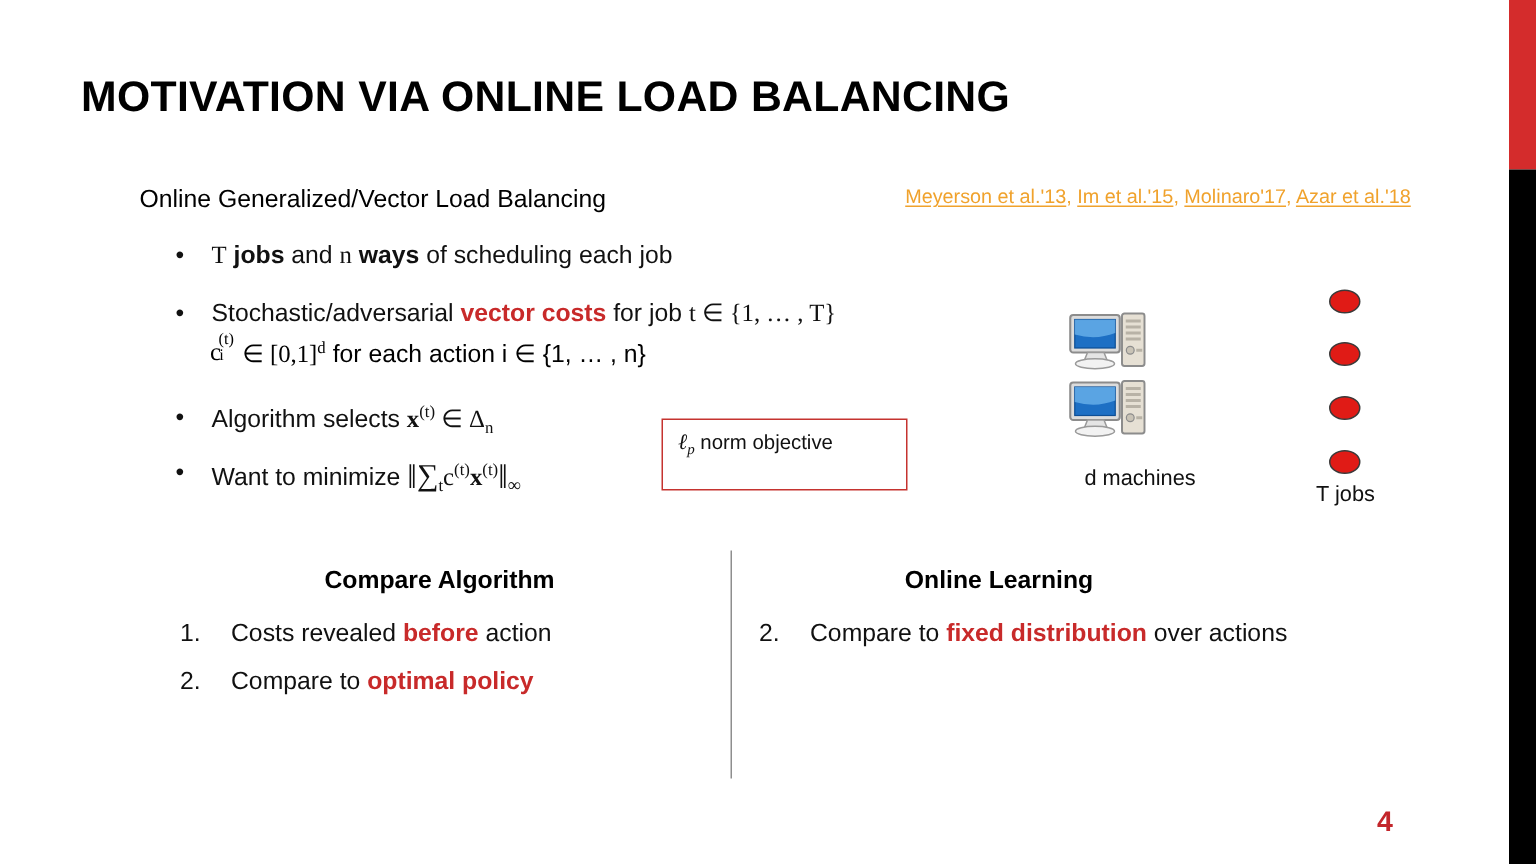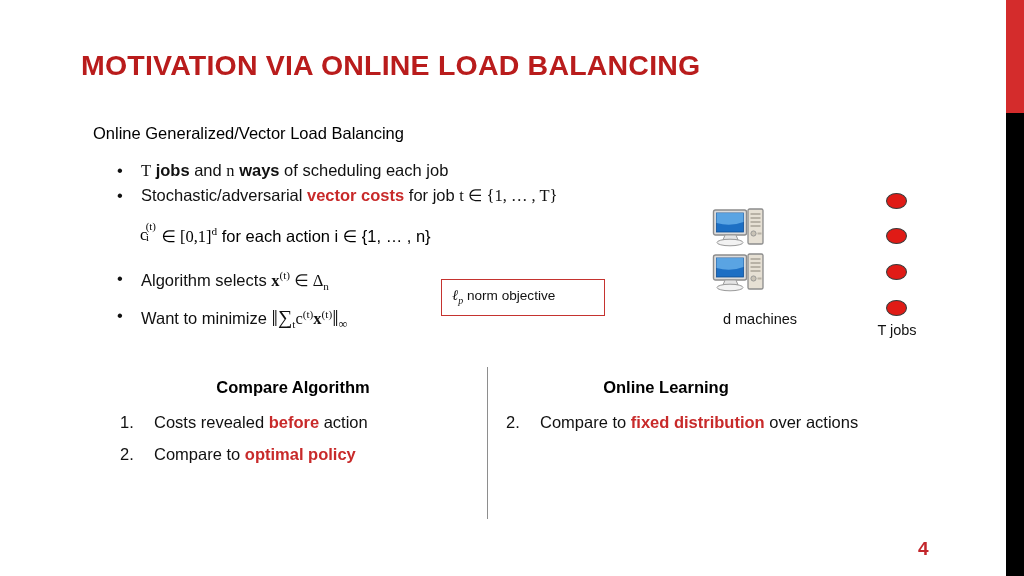--- a/index.html
+++ b/index.html
@@ -35,25 +35,24 @@
 
   
   .slide-title {
     position: absolute;
     left: 54px;
     top: 50px;
     width: 900px;
     font-size: 28.5px;
     font-weight: bold;
     letter-spacing: 0.2px;
-    color: #b91c1c;
+    color: #000000;
     text-transform: uppercase;
     line-height: 1.1;
     white-space: nowrap;
-    margin-left: 27px;
   }
 
   
   .lead-heading {
     position: absolute;
     left: 93px;
     top: 124px;
     font-size: 16.5px;
     font-weight: normal;
     color: #000000;
@@ -72,21 +71,21 @@
   .bullet-row .dot {
     display: inline-block;
     width: 24px;
     vertical-align: top;
   }
   .bullet-row .btext {
     display: inline-block;
     vertical-align: top;
   }
   .b1 { top: 160px; }
-  .b2 { top: 185px; }
+  .b2 { top: 199px; }
   .b2b {
     position: absolute;
     left: 140px;
     top: 225px;
     font-size: 16.5px;
     white-space: nowrap;
   }
   .b3 { top: 268px; }
   .b4 { top: 305px; }
 
@@ -162,21 +161,21 @@
     color: #F0A22C;
     text-decoration: none;
   }
 
   
   .callout {
     position: absolute;
     left: 441px;
     top: 279px;
     width: 164px;
-    padding: 6px 8px 8px 10px;
+    padding: 6px 8px 19px 10px;
     border: 1.4px solid #C5332F;
     background: #ffffff;
     font-size: 13.6px;
     line-height: 1.32;
     color: #111111;
     box-sizing: border-box;
   }
   .ell {
     font-family: "Liberation Serif", serif;
     font-style: italic;
@@ -309,20 +308,23 @@
 
 <div class="bullet-row b3">
   <span class="dot">•</span><span class="btext"><span>Algorithm selects </span><span class="mathbf">x</span><sup class="sm">(t)</sup><span class="mathv"> ∈ Δ</span><sub class="sm">n</sub></span>
 </div>
 
 <div class="bullet-row b4">
   <span class="dot">•</span><span class="btext"><span>Want to minimize </span><span class="norm-bars">‖</span><span class="bigsum">∑</span><sub class="sm">t</sub><span class="mathv">c</span><sup class="sm">(t)</sup><span class="mathbf">x</span><sup class="sm">(t)</sup><span class="norm-bars">‖</span><span class="infty">∞</span></span>
 </div>
 
 <div class="citations">
+  <div>
+    <a href="#">Meyerson et al.'13</a><span class="cit-sep">, </span><a href="#">Im et al.'15</a><span class="cit-sep">, </span><a href="#">Molinaro'17</a><span class="cit-sep">, </span><a href="#">Azar et al.'18</a>
+  </div>
 </div>
 
 <div class="callout">
   <div><span class="ell"><span>ℓ</span><sub>p</sub></span><span> norm objective</span></div>
 </div>
 
 <div class="pc-icon pc1">
   <svg viewBox="0 0 54 42" width="54" height="42" xmlns="http://www.w3.org/2000/svg">
     <rect x="1.5" y="2" width="33" height="25" rx="2" fill="#DCDCDC" stroke="#8C8C8C" stroke-width="1.4"></rect>
     <rect x="4.5" y="5" width="27" height="19" fill="#1D6FC4"></rect>

